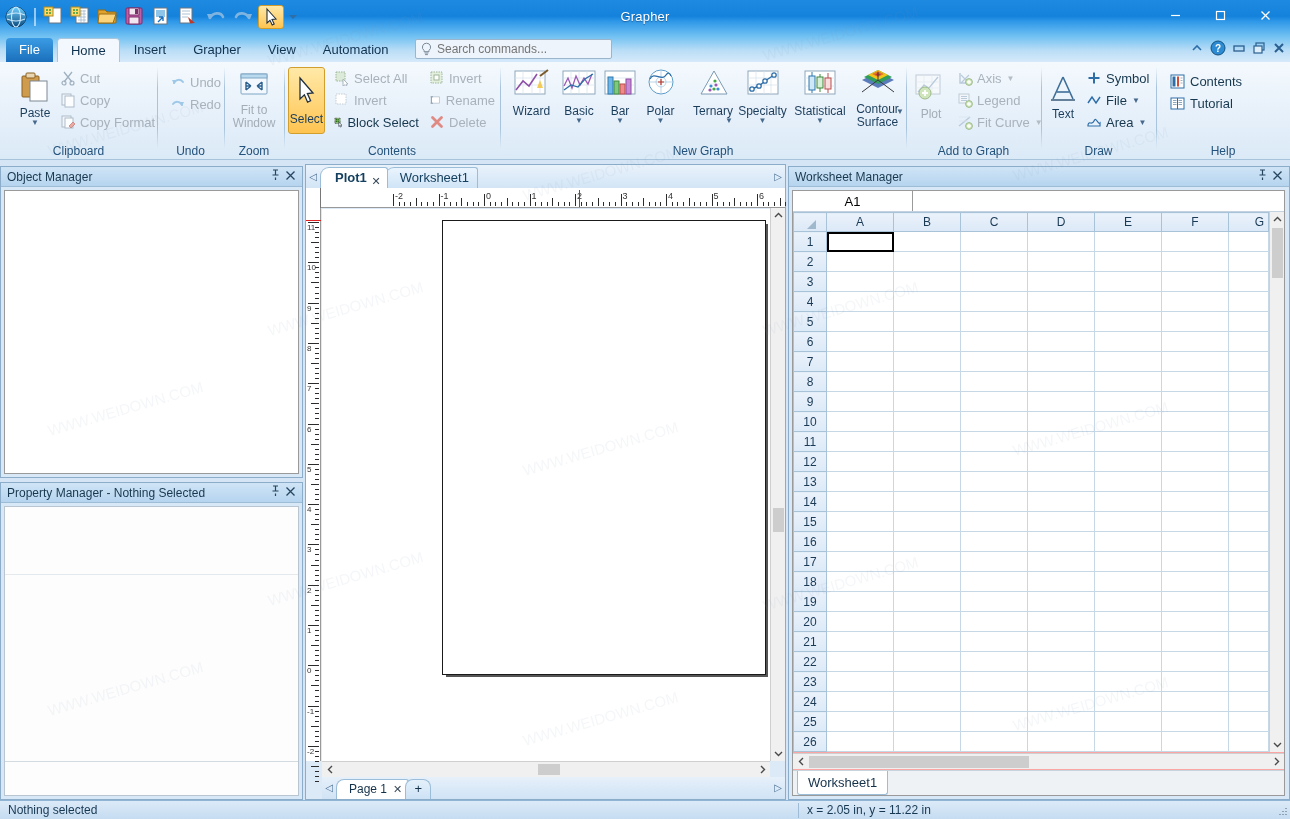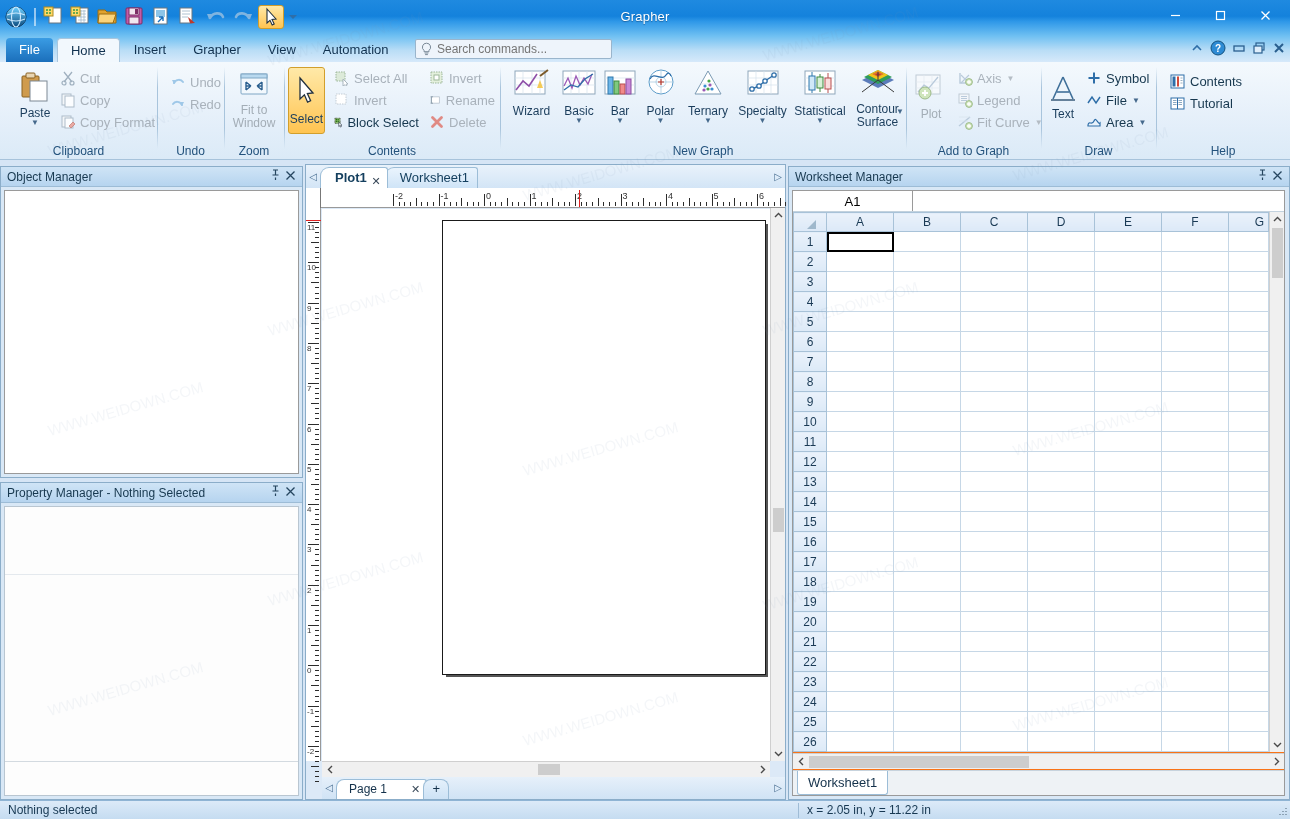--- a/index.html
+++ b/index.html
@@ -161,35 +161,35 @@
   .sb-thumb { position: absolute; background: #cdcdcd; cursor: pointer; }
 
   .pagetabs {
     position: absolute; left: 16px; right: 0; bottom: 0; height: 22px;
     background: linear-gradient(to bottom, #e6f0fa, #d0e3f5);
     display: flex; align-items: flex-end;
   }
   .ptab {
     height: 20px; line-height: 19px; padding: 0 6px 0 12px; font-size: 12px; color: #14314a;
     background: #fff; border: 1px solid #9cbdd7; border-bottom: none;
-    border-radius: 8px 3px 0 0; cursor: pointer; display: flex; align-items: center; gap: 24px;
+    border-radius: 8px 3px 0 0; cursor: pointer; display: flex; align-items: center; gap: 6px;
   }
   .ptab-add {
     height: 20px; width: 26px; text-align: center; line-height: 18px; font-size: 13px; color: #14314a;
     background: linear-gradient(to bottom,#e4f0fb,#cde2f5); border: 1px solid #9cbdd7; border-bottom: none;
     border-radius: 8px 8px 0 0; margin-left: -4px; cursor: pointer;
   }
 
   
   .wsm {
     position: absolute; left: 788px; top: 166px; width: 502px; height: 634px;
     background: #d9e8f6; border: 1px solid #8badc9;
   }
   .wsm-body { position: absolute; left: 3px; right: 4px; top: 23px; bottom: 3px;
-    background: #f97316; border: 1px solid #9a9a9a; }
+    background: #fca5a5; border: 1px solid #9a9a9a; }
   .formula-bar { position: absolute; left: 0; top: 0; right: 0; height: 21px; display: flex;
     background: #fff; border-bottom: 1px solid #c3d2de; }
   .namebox { width: 120px; border-right: 1px solid #9a9a9a; display: flex; align-items: center;
     justify-content: center; font-size: 13px; color: #000; }
   .fx-input { flex: 1; }
   .grid-wrap { position: absolute; left: 0; top: 21px; right: 0; bottom: 43px; overflow: hidden; }
   table.ws { border-collapse: collapse; table-layout: fixed; }
   table.ws th, table.ws td { border: 1px solid #c6d7e6; height: 20px; padding: 0; font-weight: normal; }
   table.ws thead th {
     background: linear-gradient(to bottom, #eaf2fb, #dce9f7);
@@ -562,21 +562,21 @@
           <svg width="38" height="34" viewBox="0 0 38 34">
             <circle cx="19" cy="14" r="12" fill="#fff" stroke="#5c9cc9"></circle>
             <circle cx="19" cy="14" r="5" fill="none" stroke="#9fc4dd" stroke-width=".7"></circle>
             <path d="M7 14h24M19 2v24" stroke="#9fc4dd" stroke-width=".7"></path>
             <path d="M8 11c4-8 12 3 16-4 2-3 4-2 5 1" stroke="#2e6ea8" stroke-width="1.3" fill="none"></path>
             <path d="M16 14h6M19 11v6" stroke="#c0392b" stroke-width="1.2"></path>
           </svg>
           <div class="lbl">Polar</div>
           <div class="caret">▼</div>
         </div>
-        <div class="bigbtn" style="width:52px;">
+        <div class="bigbtn" style="width:52px;align-items:flex-end;">
           <svg width="38" height="34" viewBox="0 0 38 34">
             <path d="M19 3L32 26H6z" fill="#fff" stroke="#7a9ab3"></path>
             <path d="M12 16h14M15 21h8" stroke="#d5e2ec" stroke-width=".7"></path>
             <circle cx="16" cy="18" r="1.6" fill="#3a8fd0"></circle>
             <circle cx="21" cy="17" r="1.6" fill="#9b59b6"></circle>
             <circle cx="19" cy="21" r="1.6" fill="#45a845"></circle>
             <circle cx="23" cy="21" r="1.6" fill="#3a8fd0"></circle>
             <circle cx="15" cy="22" r="1.6" fill="#9b59b6"></circle>
             <circle cx="20" cy="13" r="1.6" fill="#45a845"></circle>
           </svg>

